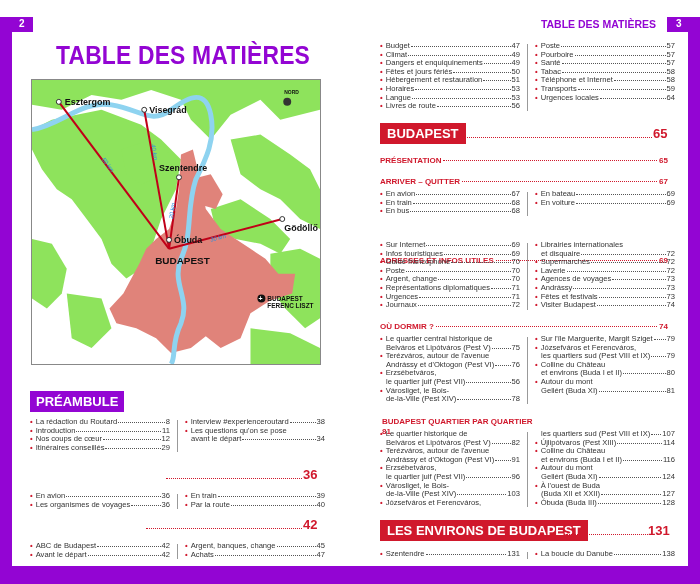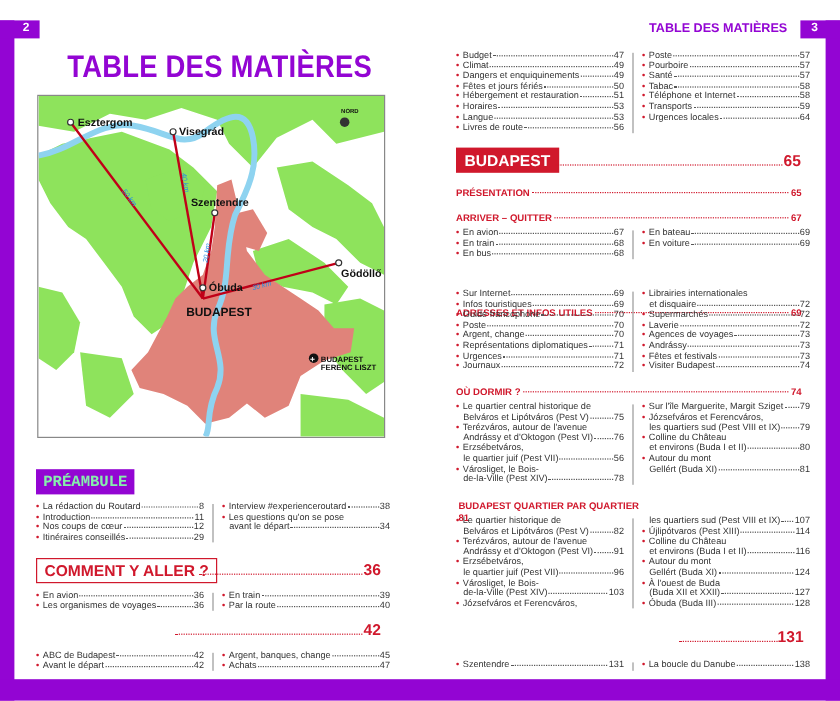--- a/index.html
+++ b/index.html
@@ -25,21 +25,21 @@
 
   .main-title { position: absolute; left: 56px; top: 40px; font-size: 26px; font-weight: bold; color: #9305d3; letter-spacing: 0.2px; transform: scaleX(0.88); transform-origin: left top; }
   .running-head { position: absolute; right: 44px; top: 18px; font-size: 10.5px; font-weight: bold; color: #9305d3; }
 
   
   .map { position: absolute; left: 31px; top: 79px; width: 290px; height: 286px; border: 1px solid #888; background: #fff; overflow: hidden; }
   .map svg { width: 100%; height: 100%; display: block; }
 
   
   .sec-box { position: absolute; font-weight: bold; font-size: 13px; }
-  .sec-purple { background: #9305d3; color: #86efac; padding: 3px 6px; font-family: Liberation Mono, monospace; }
+  .sec-purple { background: #9305d3; color: #ffffff; padding: 3px 6px; }
   .sec-outline { border: 1px solid #d0182c; color: #d0182c; padding: 2px 6px; background: #fff; }
   .sec-red { background: #d0182c; color: #fff; padding: 3px 7px; }
   .sec-line { position: absolute; border-bottom: 1px dotted #d0182c; height: 1px; }
   .sec-page { position: absolute; font-weight: bold; color: #d0182c; font-size: 13px; }
 
   .sub-head { position: absolute; left: 30px; width: 288px; display: flex; align-items: baseline; font-size: 8px; font-weight: bold; color: #d0182c; }
   .sub-head .dots { flex: 1; border-bottom: 1px dotted #d0182c; margin: 0 2px; transform: translateY(-2px); }
 
   .cols { position: absolute; display: flex; }
   .col { width: 140px; }
@@ -167,21 +167,20 @@
           <span class="pg"></span>
         </div>
         <div class="entry cont">
           <span class="lbl">avant le départ</span>
           <span class="dots"></span>
           <span class="pg">34</span>
         </div>
       </div>
   </div>
 
-  <div class="sec-box sec-outline" style="left:30px; top:465px;">COMMENT Y ALLER ?</div>
   <div class="sec-line" style="left:166px; top:478px; width:136px;"></div>
   <div class="sec-page" style="left:303px; top:467px;">36</div>
   <div class="cols" style="left:30px; top:492px;">
     <div class="col">
         <div class="entry">
           <span class="bullet">•</span>
           <span class="lbl">En avion</span>
           <span class="dots"></span>
           <span class="pg">36</span>
         </div>
@@ -712,20 +711,21 @@
         </div>
         <div class="entry">
           <span class="bullet">•</span>
           <span class="lbl">Óbuda (Buda III)</span>
           <span class="dots"></span>
           <span class="pg">128</span>
         </div>
       </div>
   </div>
 
+  <div class="sec-box sec-red" style="left:30px; top:520px;">LES ENVIRONS DE BUDAPEST</div>
   <div class="sec-line" style="left:216px; top:534px; width:82px;"></div>
   <div class="sec-page" style="left:298px; top:523px;">131</div>
   <div class="cols" style="left:30px; top:550px;">
     <div class="col">
         <div class="entry">
           <span class="bullet">•</span>
           <span class="lbl">Szentendre</span>
           <span class="dots"></span>
           <span class="pg">131</span>
         </div>

